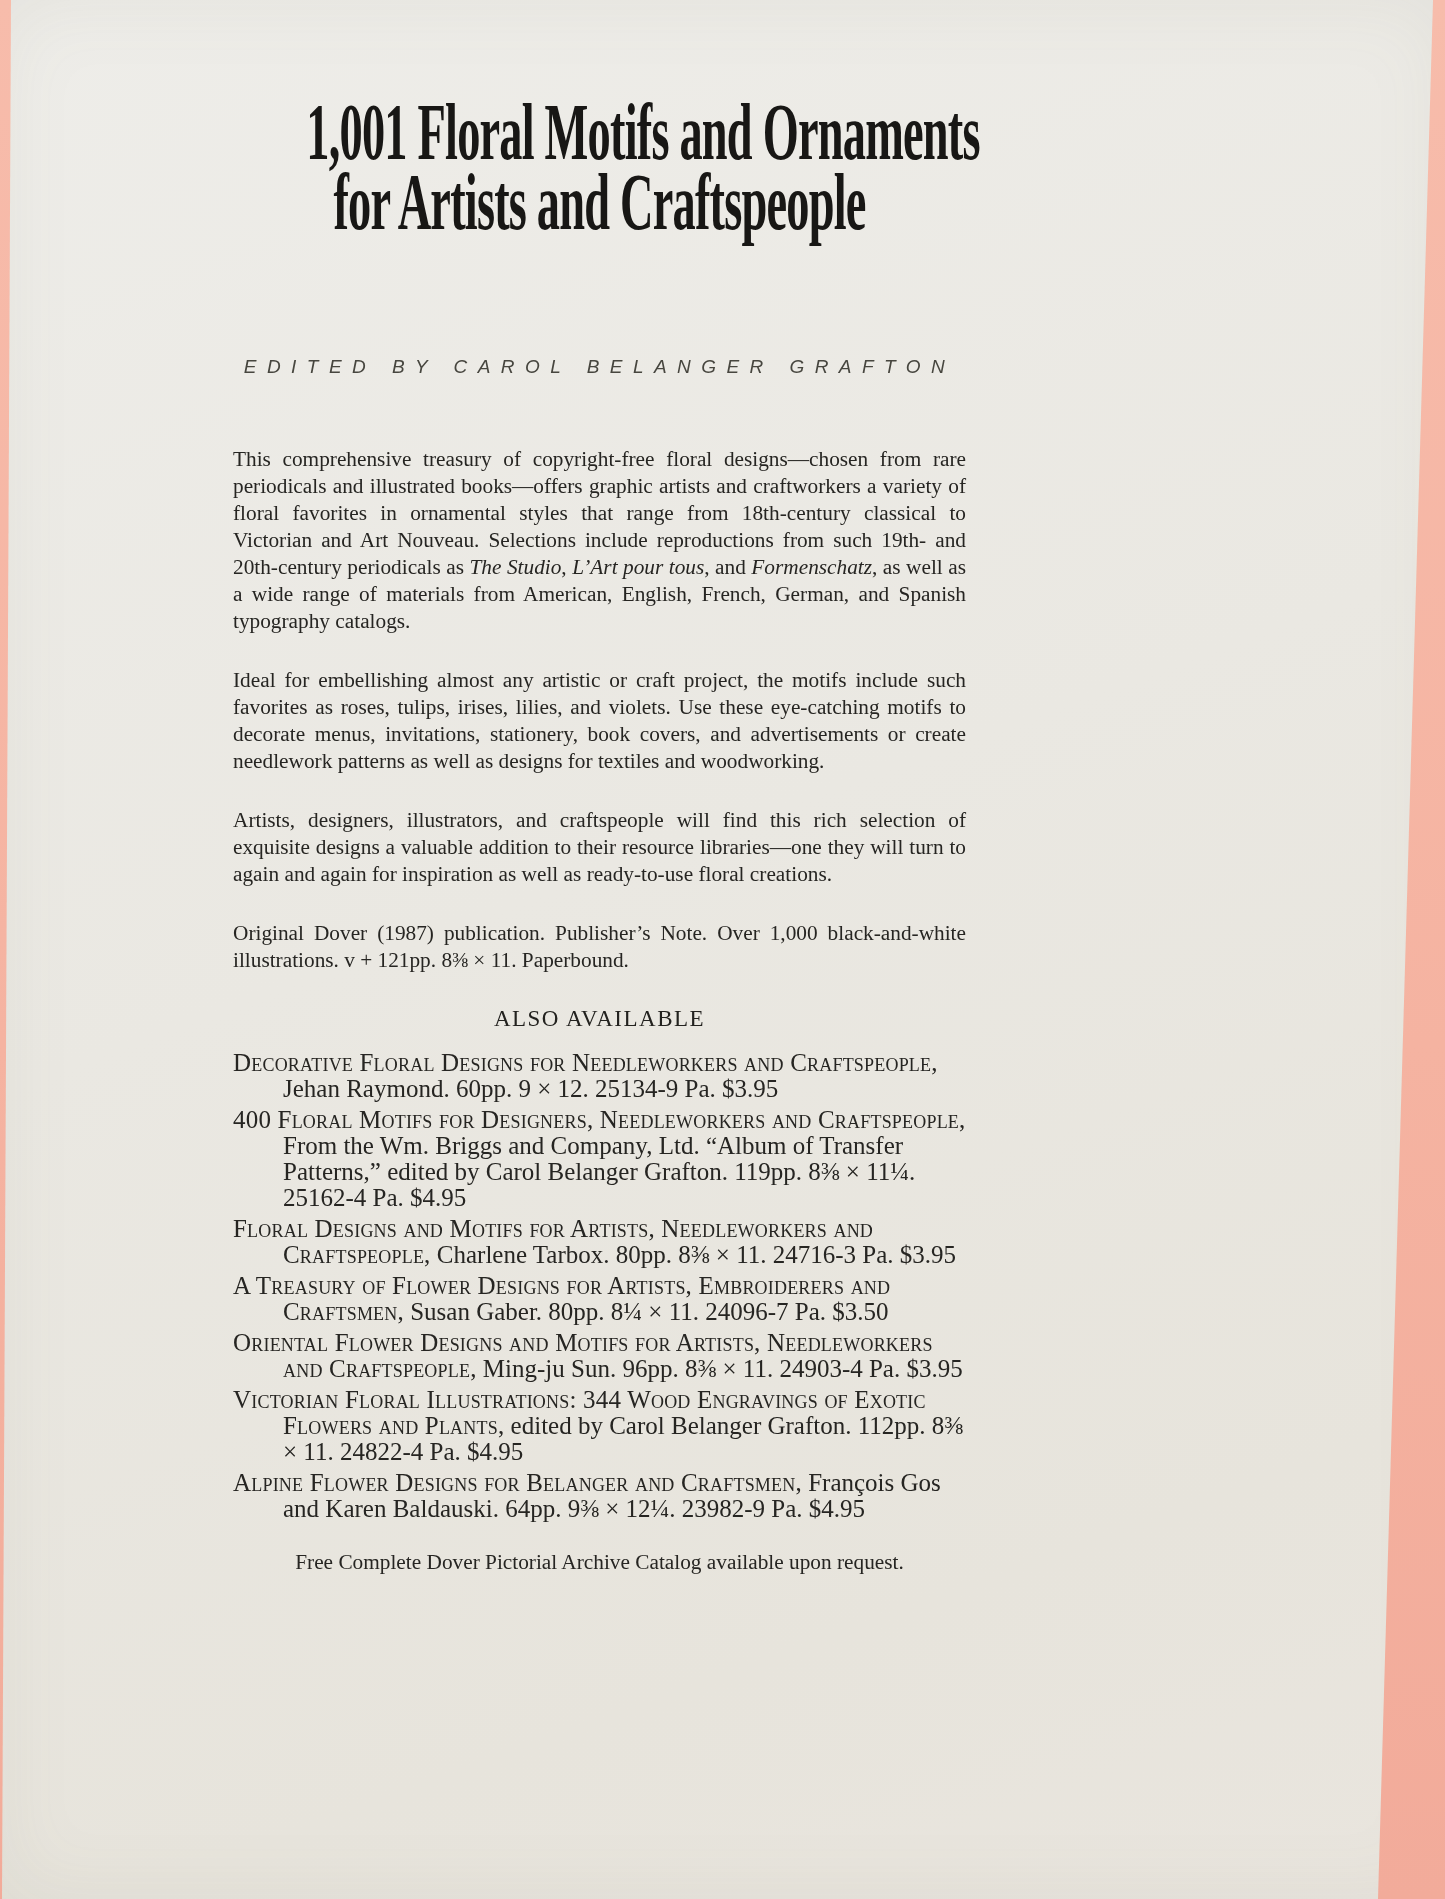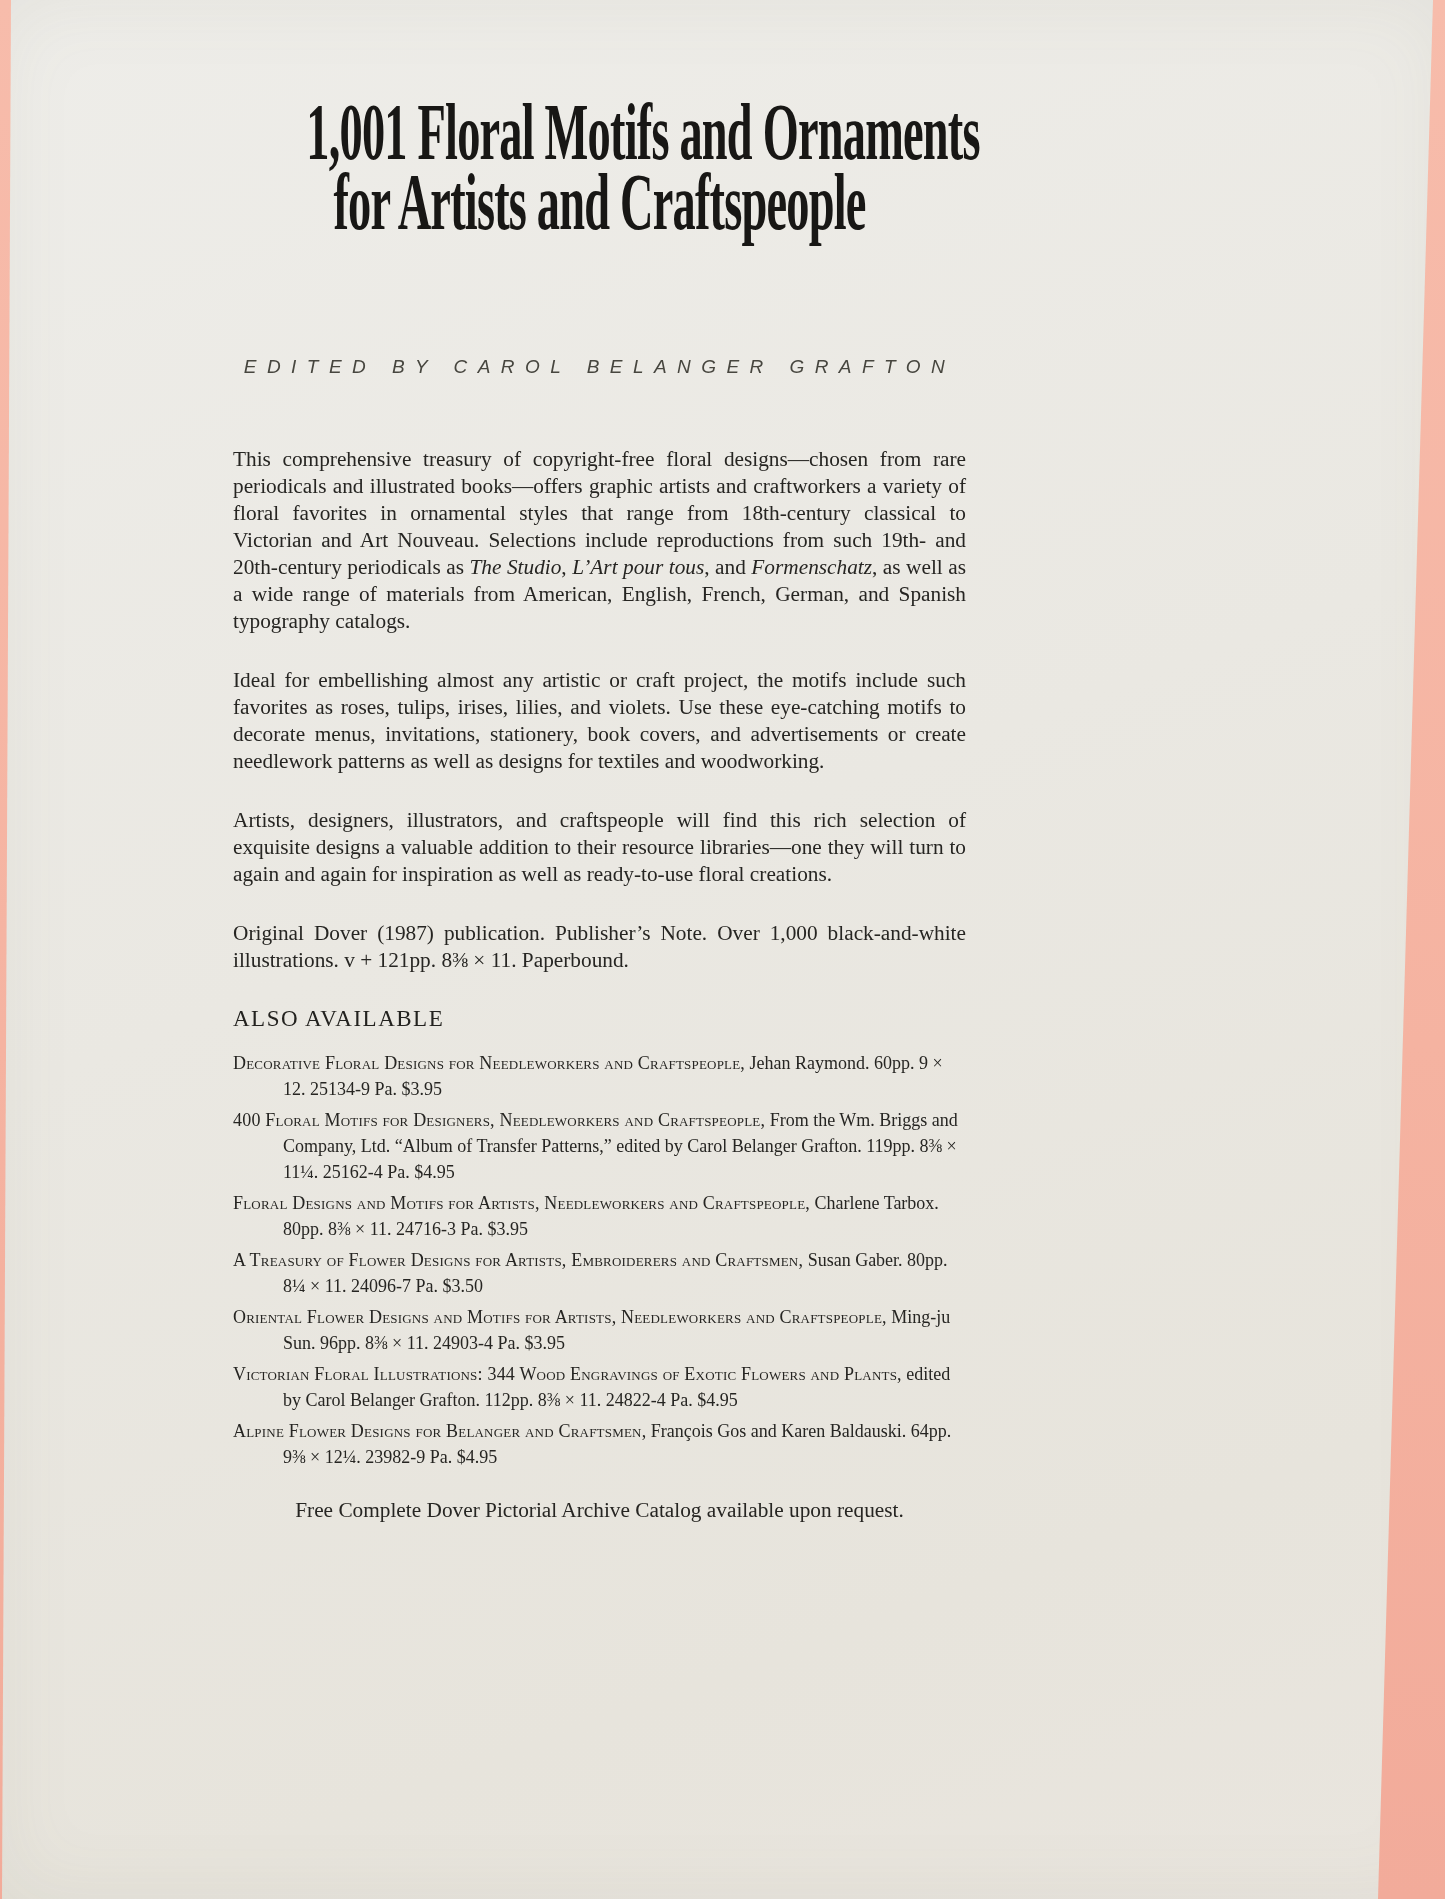--- a/index.html
+++ b/index.html
@@ -62,34 +62,34 @@
     margin: 0 0 32px 0;
     font-size: 21.3px;
     line-height: 27px;
     text-align: justify;
     color: #262522;
   }
   .body-para i { font-style: italic; }
 
   .also-heading {
     margin: 28px 0 0 0;
-    text-align: left;
+    text-align: center;
     font-size: 23px;
     font-weight: normal;
     letter-spacing: 1.5px;
     color: #23221f;
   }
 
   .book-list {
     list-style: none;
     margin: 18px 0 0 0;
     padding: 0;
   }
   .book-item {
-    font-size: 18px;
+    font-size: 25px;
     line-height: 26px;
     color: #262522;
     padding-left: 50px;
     text-indent: -50px;
     margin-bottom: 5px;
   }
   .book-item .sc {
     font-variant: small-caps;
     letter-spacing: 0.2px;
   }

